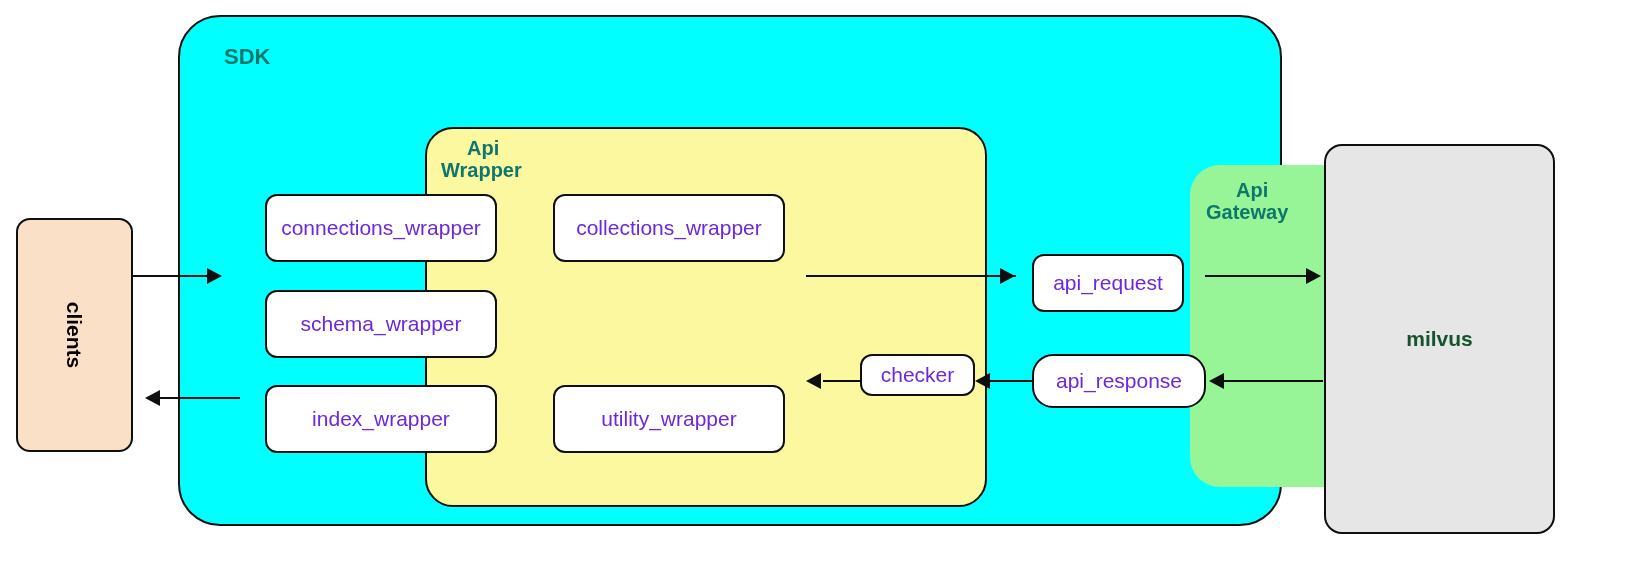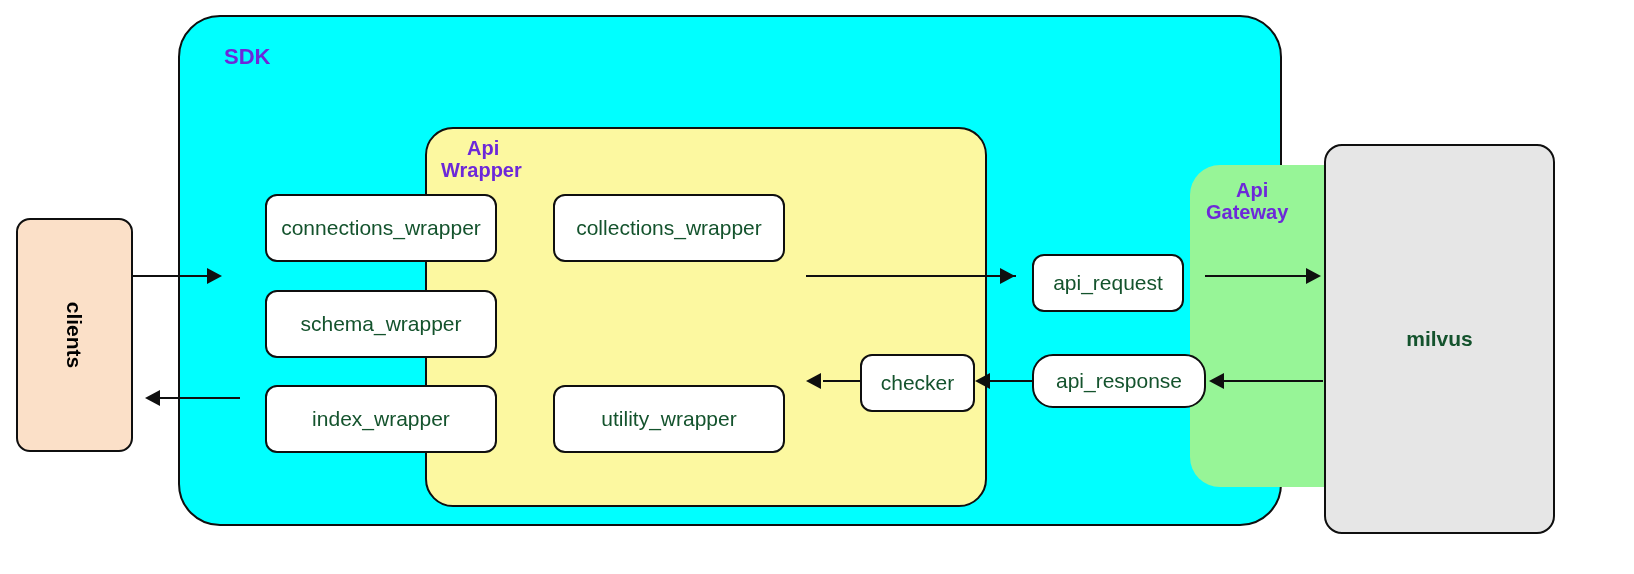--- a/index.html
+++ b/index.html
@@ -32,21 +32,21 @@
     width: 1104px;
     height: 511px;
     background: #00ffff;
     border: 2px solid #0f0f0f;
     border-radius: 42px;
     display: block;
   }
   .container-label {
     position: absolute;
     font-weight: bold;
-    color: #6d28d9;
+    color: #0f766e;
     line-height: 1.12;
     white-space: pre-line;
     text-align: left;
   }
   #sdk-label {
     left: 44px;
     top: 28px;
     font-size: 22px;
   }
   
@@ -82,32 +82,32 @@
     top: 14px;
     font-size: 20px;
     text-indent: 30px;
   }
   
   .leaf {
     background: #ffffff;
     border: 2px solid #0f0f0f;
     border-radius: 12px;
     font-size: 21px;
-    color: #14532d;
+    color: #6d28d9;
     text-align: center;
   }
   .wrap-col-a { left: 265px; width: 232px; }
   .wrap-col-b { left: 553px; width: 232px; }
   .wrap-row-1 { top: 194px; height: 68px; }
   .wrap-row-2 { top: 290px; height: 68px; }
   .wrap-row-3 { top: 385px; height: 68px; }
 
   #box-api-request  { left: 1032px; top: 254px; width: 152px; height: 58px; }
   #box-api-response { left: 1032px; top: 354px; width: 174px; height: 54px; border-radius: 21px; }
-  #box-checker      { left: 860px;  top: 354px; width: 115px; height: 58px; }
+  #box-checker      { left: 860px;  top: 354px; width: 115px; height: 42px; }
 
   
   #box-clients {
     left: 16px; top: 218px; width: 117px; height: 234px;
     background: #fbe0c8;
     border: 2px solid #0f0f0f;
     border-radius: 14px;
   }
   #clients-label {
     font-size: 21px;

